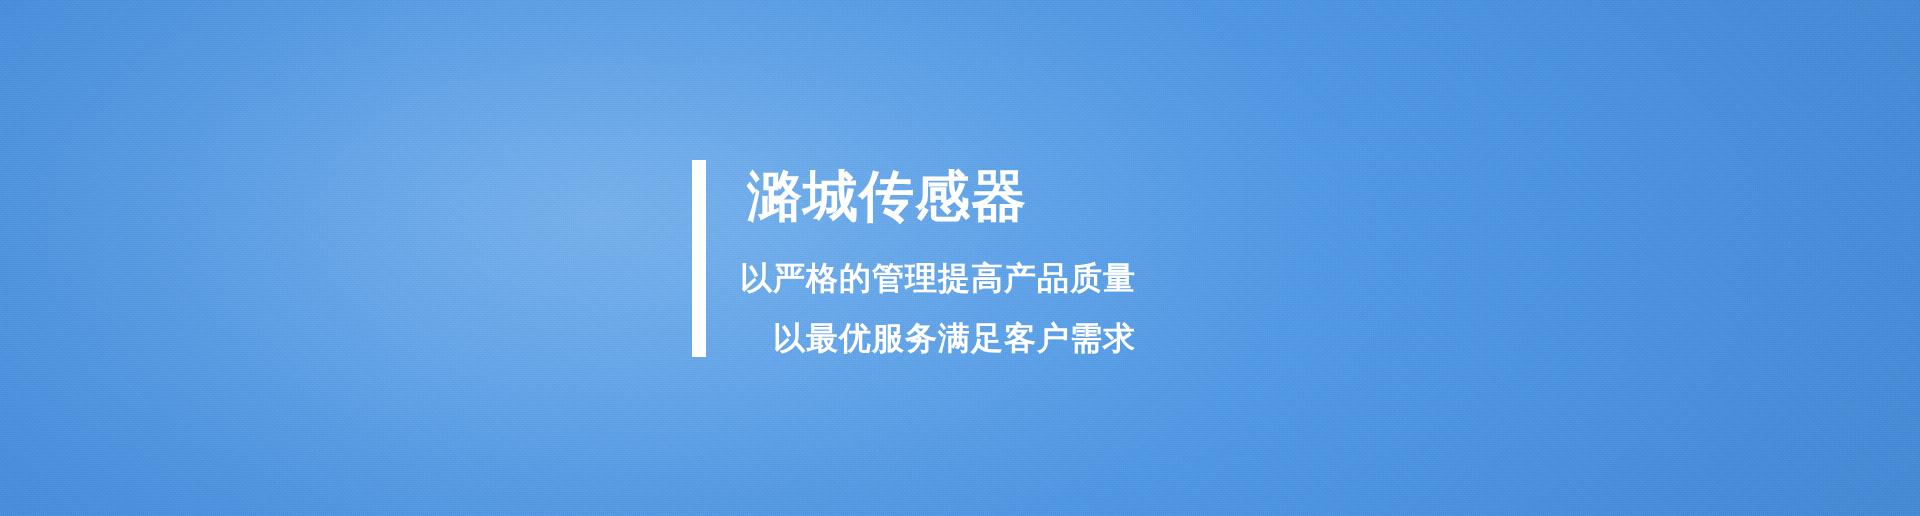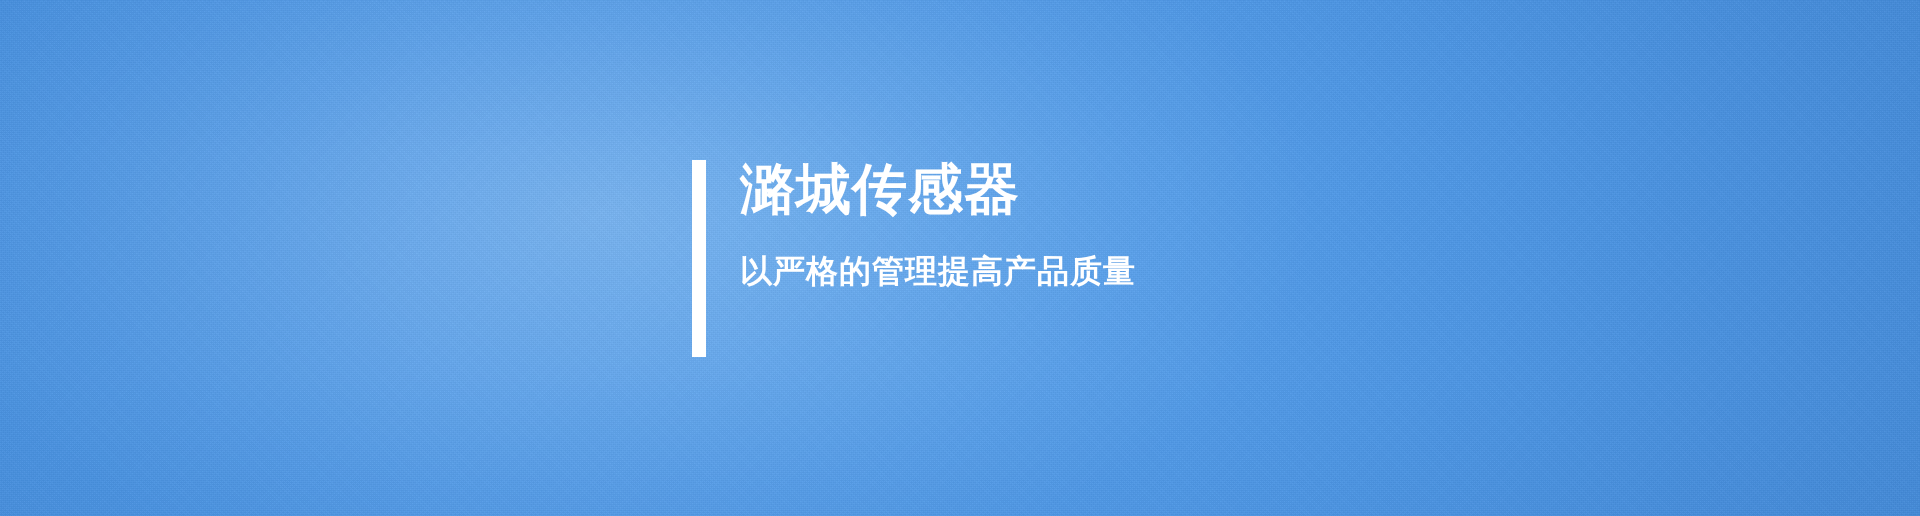--- a/index.html
+++ b/index.html
@@ -92,21 +92,21 @@
     display: block;
   }
 
   #banner .hero-title {
     color: #ffffff;
     font-size: 55px;
     line-height: 58px;
     font-weight: bold;
     letter-spacing: 1px;
     white-space: nowrap;
-    margin: 0;
+    margin: 7px;
     padding: 0;
   }
 
   #banner .hero-sub {
     color: #ffffff;
     font-size: 32px;
     line-height: 38px;
     font-weight: bold;
     letter-spacing: 1px;
     white-space: nowrap;
@@ -130,16 +130,17 @@
   <div class="hero">
 
     <div class="accent-bar"></div>
 
     <div class="hero-text">
 
       <div class="hero-title">潞城传感器</div>
 
       <div class="hero-sub line1">以严格的管理提高产品质量</div>
 
+      <div class="hero-sub line2">以最优服务满足客户需求</div>
 
     </div>
   </div>
 </div>
 
 </body></html>

